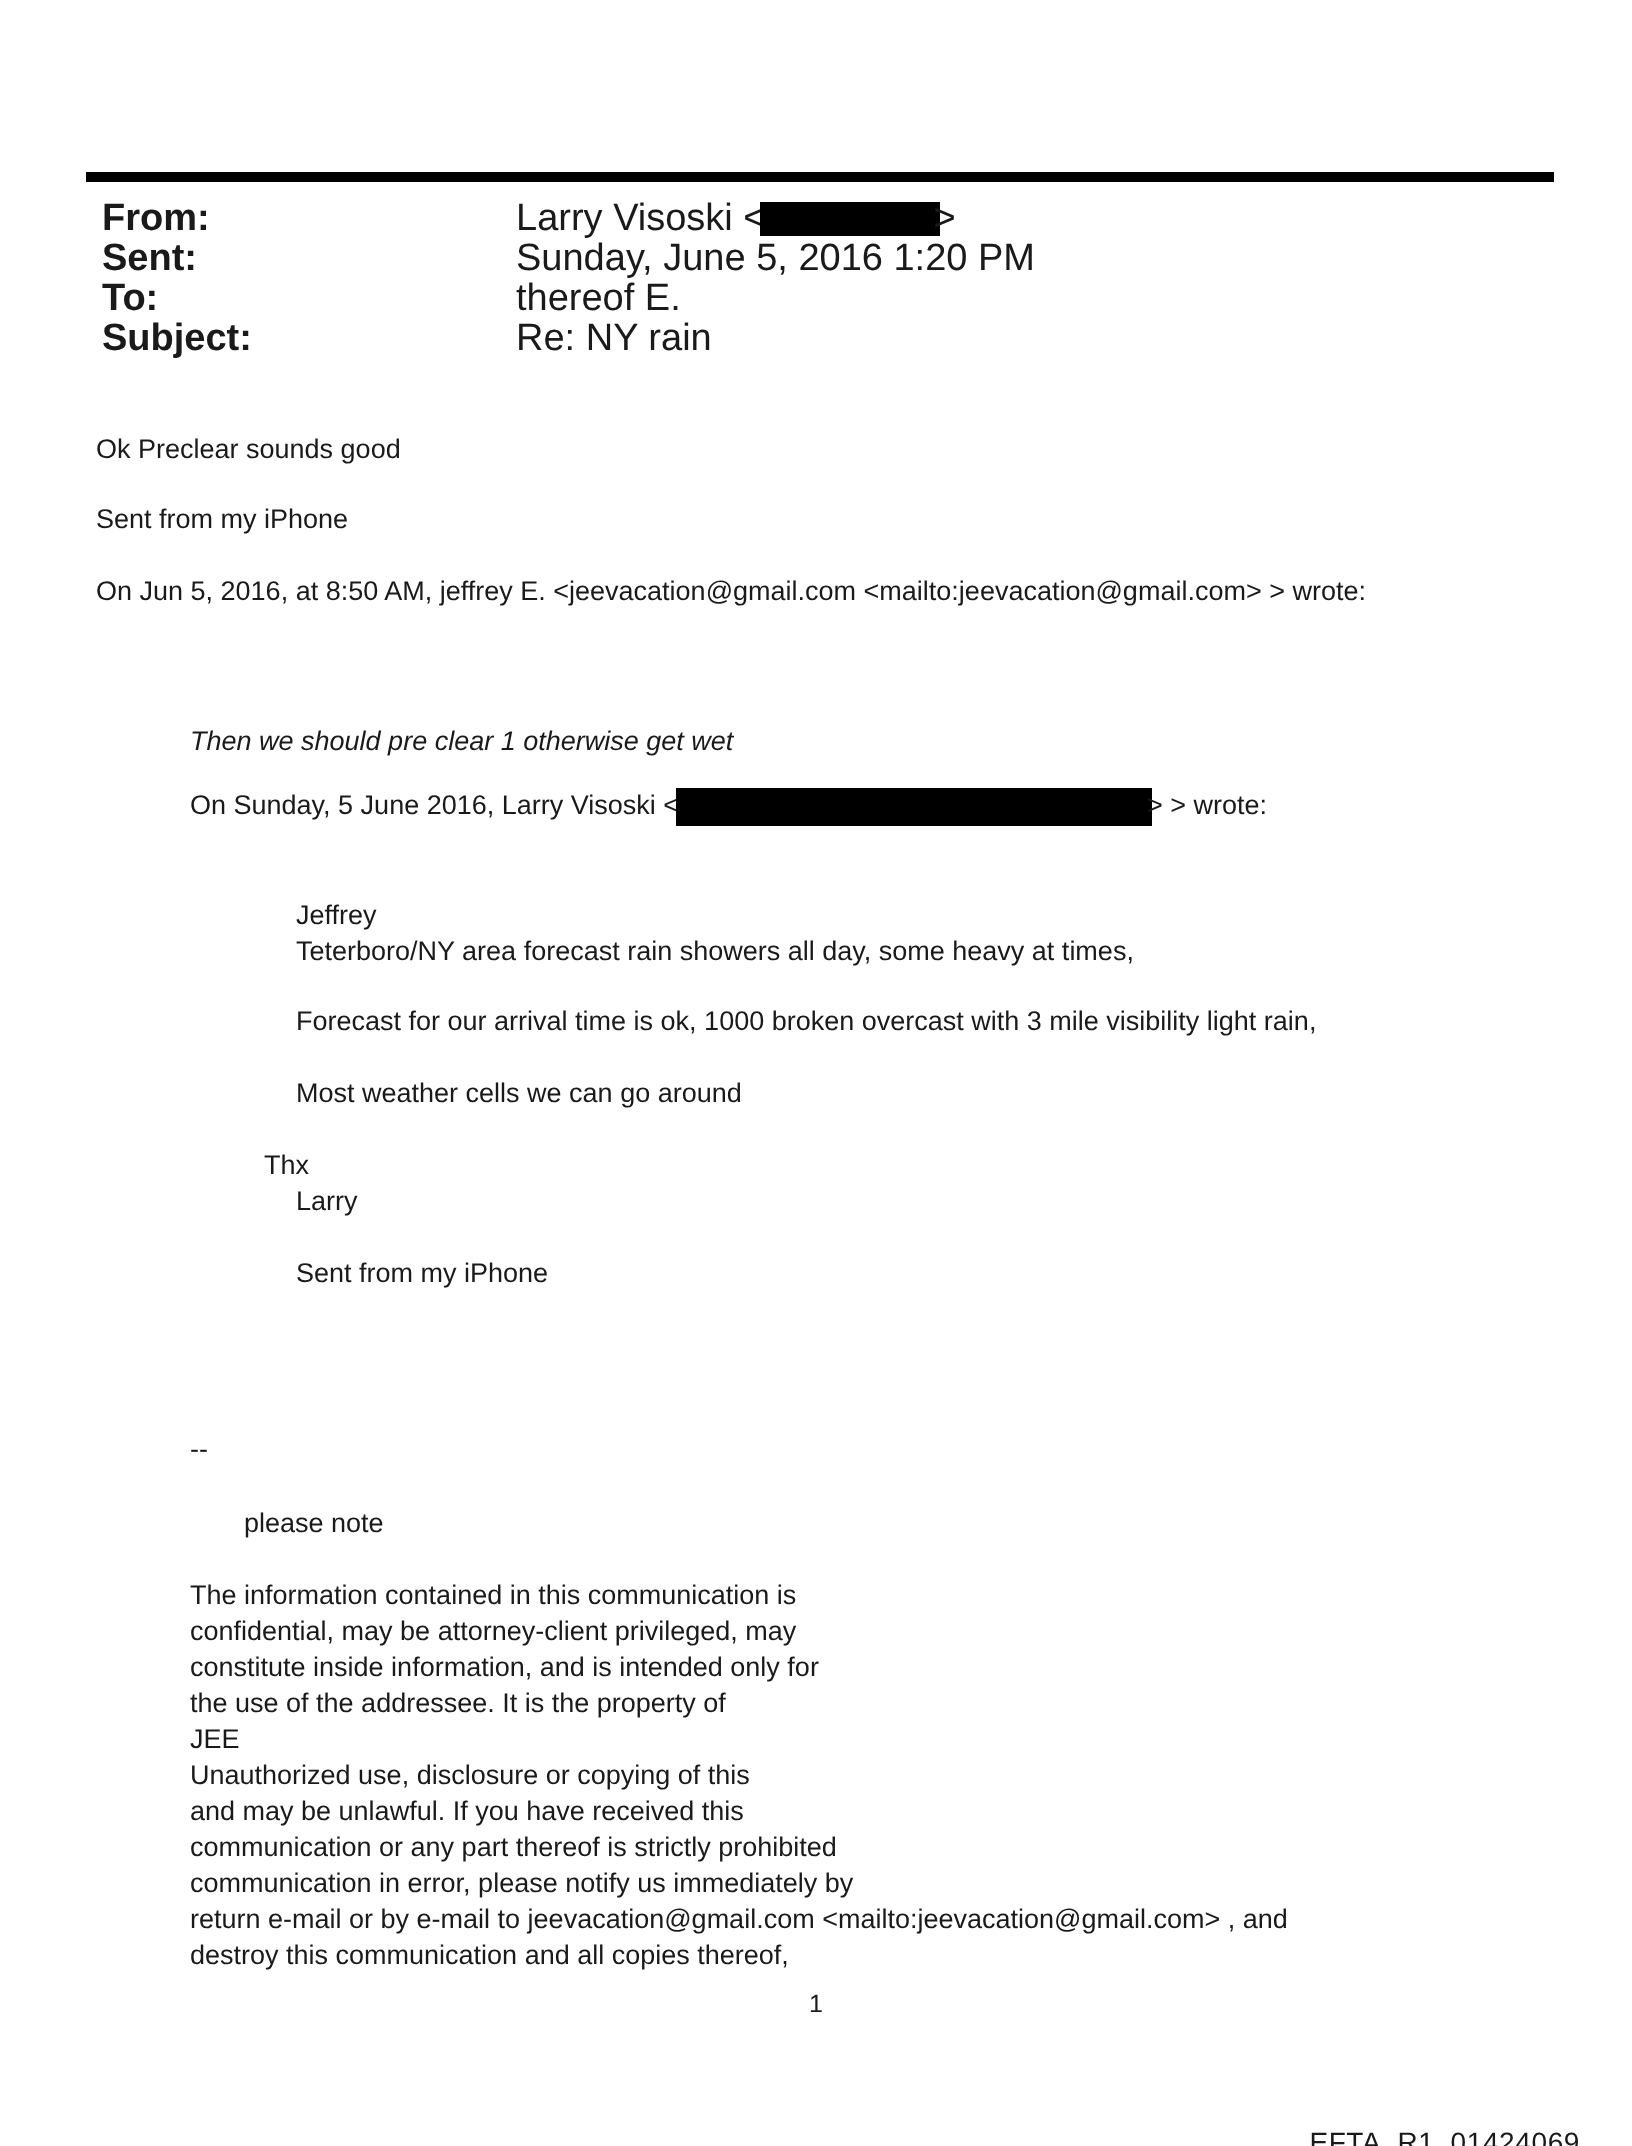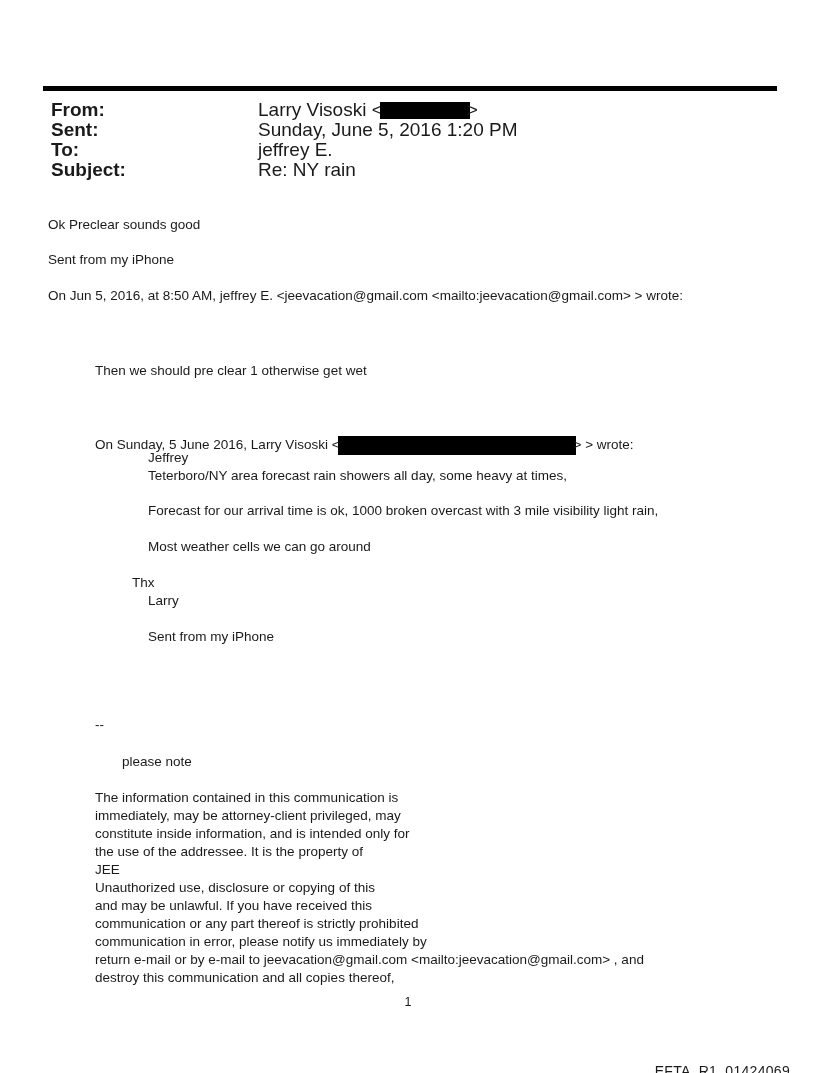--- a/index.html
+++ b/index.html
@@ -76,49 +76,49 @@
     <div class="header-row">
       <span class="header-label">From:</span>
       <span class="header-value"><span>Larry Visoski &lt;</span><span class="redaction redaction-1"></span><span>&gt;</span></span>
     </div>
     <div class="header-row">
       <span class="header-label">Sent:</span>
       <span class="header-value">Sunday, June 5, 2016 1:20 PM</span>
     </div>
     <div class="header-row">
       <span class="header-label">To:</span>
-      <span class="header-value">jeffrey E.</span>
+      <span class="header-value">thereof E.</span>
     </div>
     <div class="header-row">
       <span class="header-label">Subject:</span>
       <span class="header-value">Re: NY rain</span>
     </div>
   </div>
 
   <div class="abs txt" style="left:48px; top:216px;">Ok Preclear sounds good</div>
   <div class="abs txt" style="left:48px; top:251px;">Sent from my iPhone</div>
   <div class="abs txt" style="left:48px; top:287px;">On Jun 5, 2016, at 8:50 AM, jeffrey E. &lt;jeevacation@gmail.com &lt;mailto:jeevacation@gmail.com&gt; &gt; wrote:</div>
 
-  <div class="abs txt" style="left:95px; top:362px;">Then we should pre clear 1 otherwise get wet</div>
-  <div class="abs txt" style="left:95px; top:394px;margin-top:42px;"><span>On Sunday, 5 June 2016, Larry Visoski &lt;</span><span class="redaction redaction-2"></span><span>&gt; &gt; wrote:</span></div>
+  <div class="abs txt" style="left:95px; top:362px;font-style:italic;">Then we should pre clear 1 otherwise get wet</div>
+  <div class="abs txt" style="left:95px; top:394px;"><span>On Sunday, 5 June 2016, Larry Visoski &lt;</span><span class="redaction redaction-2"></span><span>&gt; &gt; wrote:</span></div>
 
   <div class="abs txt" style="left:148px; top:449px;">Jeffrey</div>
   <div class="abs txt" style="left:148px; top:467px;">Teterboro/NY area forecast rain showers all day, some heavy at times,</div>
   <div class="abs txt" style="left:148px; top:502px;">Forecast for our arrival time is ok, 1000 broken overcast with 3 mile visibility light rain,</div>
   <div class="abs txt" style="left:148px; top:538px;">Most weather cells we can go around</div>
   <div class="abs txt" style="left:132px; top:574px;">Thx</div>
   <div class="abs txt" style="left:148px; top:592px;">Larry</div>
   <div class="abs txt" style="left:148px; top:628px;">Sent from my iPhone</div>
 
   <div class="abs txt" style="left:95px; top:716px;">--</div>
   <div class="abs txt" style="left:122px; top:753px;">please note</div>
 
   <div class="abs" style="left:95px; top:789px;">
     <div class="txt">The information contained in this communication is</div>
-    <div class="txt">immediately, may be attorney-client privileged, may</div>
+    <div class="txt">confidential, may be attorney-client privileged, may</div>
     <div class="txt">constitute inside information, and is intended only for</div>
     <div class="txt">the use of the addressee. It is the property of</div>
     <div class="txt">JEE</div>
     <div class="txt">Unauthorized use, disclosure or copying of this</div>
     <div class="txt">and may be unlawful. If you have received this</div>
     <div class="txt">communication or any part thereof is strictly prohibited</div>
     <div class="txt">communication in error, please notify us immediately by</div>
     <div class="txt">return e-mail or by e-mail to jeevacation@gmail.com &lt;mailto:jeevacation@gmail.com&gt; , and</div>
     <div class="txt">destroy this communication and all copies thereof,</div>
   </div>

